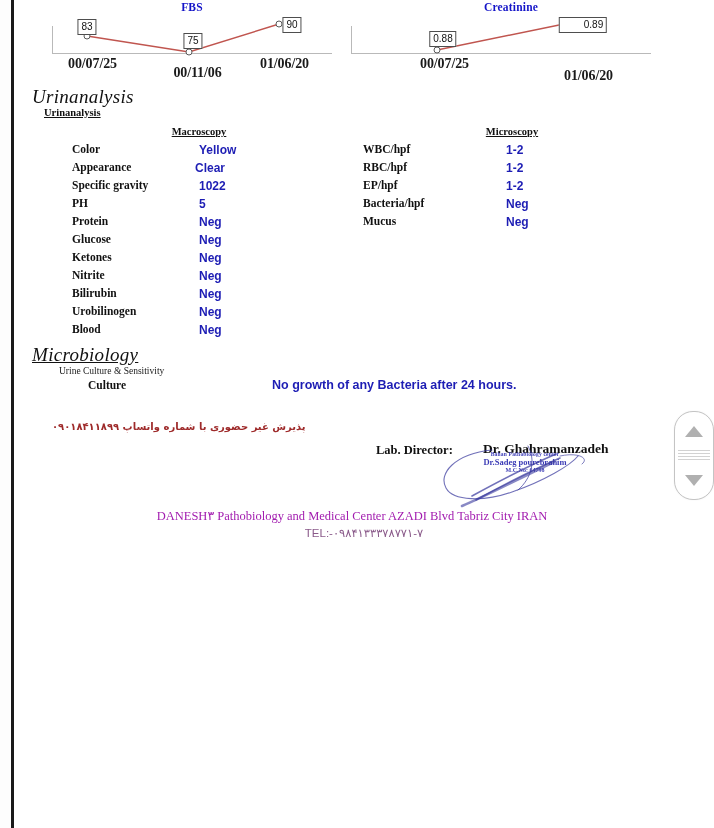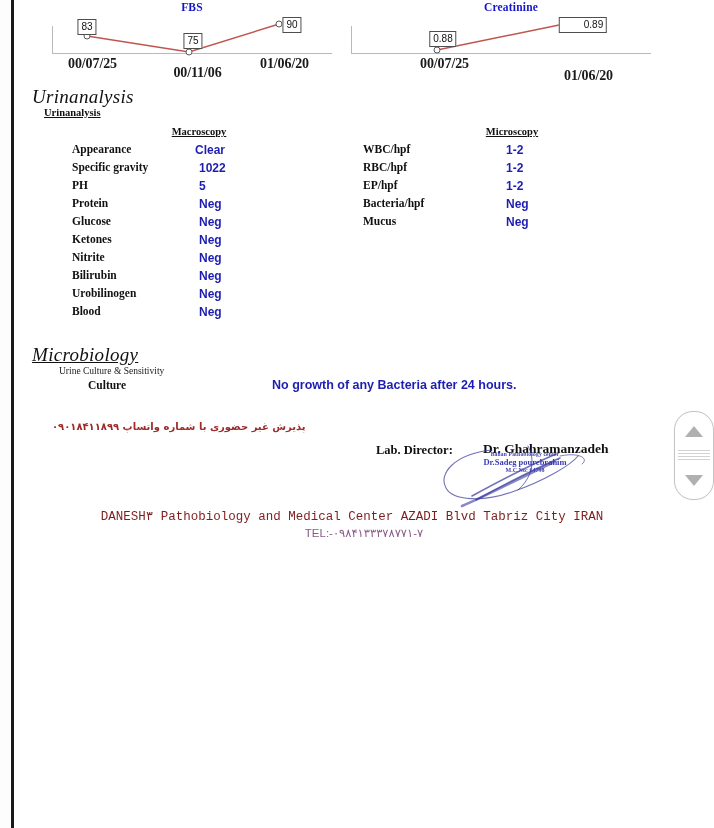--- a/index.html
+++ b/index.html
@@ -197,23 +197,23 @@
     white-space: nowrap;
     opacity: .92;
   }
   .stamp-l1 { font-family: "Liberation Serif", serif; font-weight: bold; font-size: 5.5px; letter-spacing: .2px; }
   .stamp-l2 { font-family: "Liberation Serif", serif; font-weight: bold; font-size: 8.5px; }
   .stamp-l3 { font-family: "Liberation Serif", serif; font-weight: bold; font-size: 6px; }
   .signature { position: absolute; pointer-events: none; }
 
   .address {
     position: absolute;
-    font-family: Liberation Mono, monospace;
+    font-family: Liberation Serif, serif;
     font-size: 12.5px;
-    color: #7f1d1d;
+    color: #a21caf;
     white-space: nowrap;
     transform: translateX(-50%);
   }
   .tel {
     position: absolute;
     font-family: "Liberation Sans", sans-serif;
     font-size: 11.5px;
     color: #8a5a8a;
     white-space: nowrap;
     transform: translateX(-50%);
@@ -301,20 +301,24 @@
     <div class="sec-title" style="left:18px; top:86px;">Urinanalysis</div>
 
     <div class="sub-head" style="left:30px; top:107px;">Urinanalysis</div>
 
     <div class="col-head" style="left:185px; top:126px;">Macroscopy</div>
 
     <div class="col-head" style="left:498px; top:126px;">Microscopy</div>
 
     <div class="rows" style="left:58px; top:143px; width:260px;">
       <div class="row">
+        <span class="row-label">Color</span>
+        <span class="row-value" style="left:127px;">Yellow</span>
+      </div>
+      <div class="row">
         <span class="row-label">Appearance</span>
         <span class="row-value" style="left:123px;">Clear</span>
       </div>
       <div class="row">
         <span class="row-label">Specific gravity</span>
         <span class="row-value" style="left:127px;">1022</span>
       </div>
       <div class="row">
         <span class="row-label">PH</span>
         <span class="row-value" style="left:127px;">5</span>

